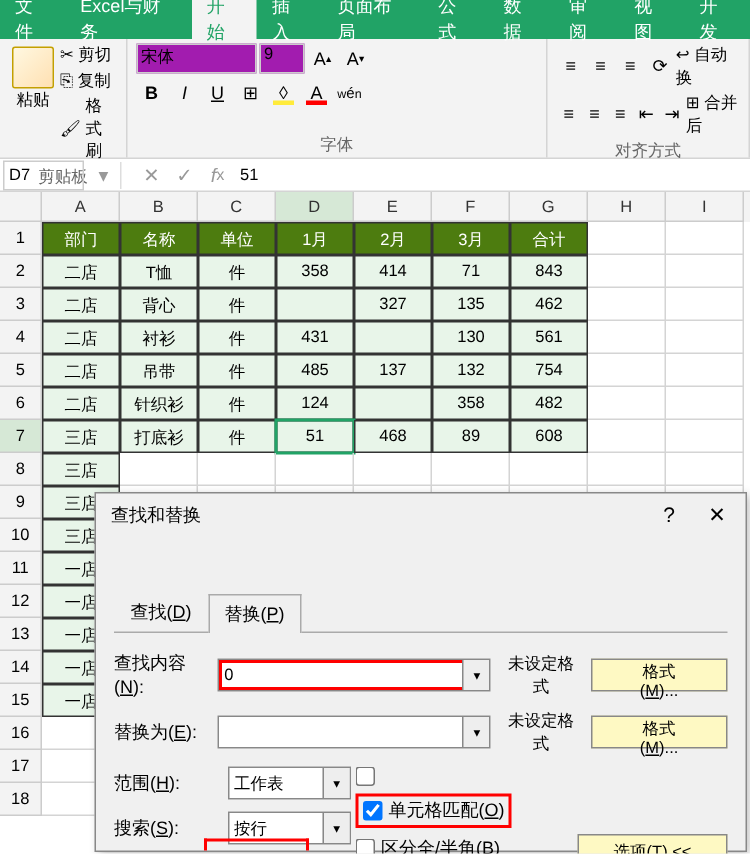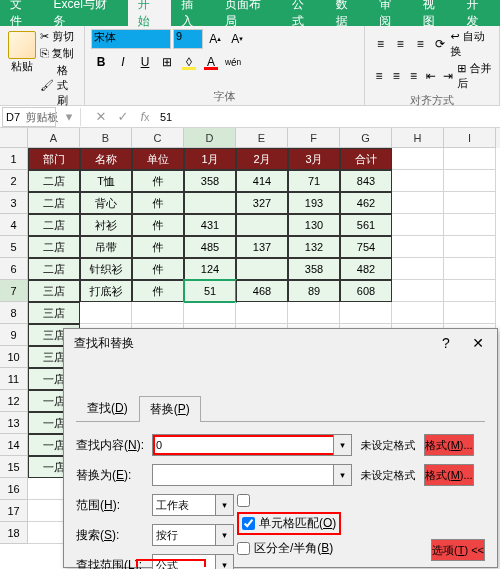--- a/index.html
+++ b/index.html
@@ -15,21 +15,21 @@
     .ribbon-group { padding: 3px 6px 1px; border-right: 1px solid #d4d4d4; display: flex; flex-direction: column; justify-content: space-between; }
     .ribbon-group-label { text-align: center; font-size: 11px; color: #666; }
     
     .clipboard { width: 85px; }
     .clip-row { display: flex; align-items: center; gap: 3px; margin-bottom: 2px; font-size: 11px; }
     .paste-btn { display: flex; flex-direction: column; align-items: center; padding: 2px; }
     .paste-icon { width: 28px; height: 28px; background: linear-gradient(135deg,#fff8e1,#ffe0b2); border: 1px solid #c4a000; border-radius: 2px; }
     
     .font-group { flex: 1; min-width: 160px; }
     .font-row { display: flex; align-items: center; gap: 2px; margin-bottom: 3px; }
-    .font-select { height: 20px; border: 1px solid #ccc; background: #0ea5e9; font-size: 11px; padding: 0 2px; }
+    .font-select { height: 20px; border: 1px solid #ccc; background: #a21caf; font-size: 11px; padding: 0 2px; }
     .fn-name { width: 80px; }
     .fn-size { width: 30px; }
     .btn-sm { width: 20px; height: 20px; border: 1px solid transparent; background: transparent; display: flex; align-items: center; justify-content: center; font-size: 12px; cursor: pointer; }
     .bold { font-weight: bold; }
     .italic { font-style: italic; }
     .underline { text-decoration: underline; }
     
     .align-group { width: 135px; }
     .align-row { display: flex; gap: 1px; margin-bottom: 2px; align-items: center; }
     
@@ -45,42 +45,42 @@
     .corner { width: 28px; border-right: 1px solid #ccc; border-bottom: 1px solid #ccc; background: #f3f3f3; }
     .col-h { border-right: 1px solid #ccc; border-bottom: 1px solid #ccc; display: flex; align-items: center; justify-content: center; font-size: 11px; color: #333; }
     .col-h.sel { background: #d6e8d6; }
     .w52 { width: 52px; }
     
     .row { display: flex; height: 22px; }
     .row-h { width: 28px; border-right: 1px solid #ccc; border-bottom: 1px solid #ccc; background: #f3f3f3; display: flex; align-items: center; justify-content: center; font-size: 11px; }
     .row-h.sel { background: #d6e8d6; }
     .cell { border-right: 1px solid #d4d4d4; border-bottom: 1px solid #d4d4d4; display: flex; align-items: center; justify-content: center; font-size: 11px; }
     
-    .hdr-cell { background: #7f1d1d; color: #fff; border: 1px solid #333 !important; font-weight: normal; }
+    .hdr-cell { background: #4d7c0f; color: #fff; border: 1px solid #333 !important; font-weight: normal; }
     .data-cell { background: #e8f5e9; border: 1px solid #333 !important; }
     .active-cell { outline: 2px solid #21a366; outline-offset: -1px; }
     
     
     .dialog { position: absolute; left: 63px; top: 328px; width: 435px; height: 240px; background: #f0f0f0; border: 1px solid #888; box-shadow: 2px 2px 6px rgba(0,0,0,0.25); }
     .dlg-title { height: 28px; display: flex; align-items: center; justify-content: space-between; padding: 0 4px 0 10px; font-size: 12px; }
     .dlg-controls { display: flex; gap: 2px; }
     .dlg-ctrl { width: 30px; height: 24px; display: flex; align-items: center; justify-content: center; cursor: pointer; font-size: 14px; }
     .dlg-body { padding: 4px 12px; }
     .tabs { display: flex; border-bottom: 1px solid #aaa; margin-bottom: 12px; margin-top: 34px; }
     .tab { padding: 4px 10px; border: 1px solid transparent; border-bottom: none; font-size: 12px; cursor: pointer; }
     .tab.active { border-color: #aaa; background: #f0f0f0; position: relative; top: 1px; }
     .underline-l { text-decoration: underline; }
     
     .form-row { display: flex; align-items: center; gap: 6px; margin-bottom: 8px; }
     .form-label { width: 70px; font-size: 12px; text-align: left; }
     .combo { height: 22px; border: 1px solid #888; background: #fff; position: relative; display: flex; align-items: center; padding: 0 3px; font-size: 11px; }
     .combo-wide { width: 200px; }
     .combo-narrow { width: 82px; }
     .combo-arrow { position: absolute; right: 0; width: 18px; height: 20px; border-left: 1px solid #888; display: flex; align-items: center; justify-content: center; background: #eee; font-size: 9px; }
-    .btn-std { height: 22px; padding: 0 0; border: 1px solid #888; background: #ef4444; font-size: 11px; cursor: pointer; }
+    .btn-std { height: 22px; padding: 0 23px; border: 1px solid #888; background: #fef9c3; font-size: 11px; cursor: pointer; }
     .checkbox-row { display: flex; align-items: center; gap: 4px; font-size: 12px; }
     .checkbox-row input { width: 13px; height: 13px; }
     
     .red-box { border: 2px solid #f00; }
     .red-box-inset { box-shadow: inset 0 0 0 2px #f00; }
     
     .right-col { display: flex; flex-direction: column; gap: 5px; }
   </style>
 </head>
 <body>
@@ -217,21 +217,21 @@
         <div class="cell w52"></div>
         <div class="cell w52"></div>
       </div>
       <div class="row">
         <div class="row-h">3</div>
         <div class="cell w52 data-cell">二店</div>
         <div class="cell w52 data-cell">背心</div>
         <div class="cell w52 data-cell">件</div>
         <div class="cell w52 data-cell"></div>
         <div class="cell w52 data-cell">327</div>
-        <div class="cell w52 data-cell">193</div>
+        <div class="cell w52 data-cell">135</div>
         <div class="cell w52 data-cell">462</div>
         <div class="cell w52"></div>
         <div class="cell w52"></div>
       </div>
       <div class="row">
         <div class="row-h">4</div>
         <div class="cell w52 data-cell">二店</div>
         <div class="cell w52 data-cell">衬衫</div>
         <div class="cell w52 data-cell">件</div>
         <div class="cell w52 data-cell">431</div>

